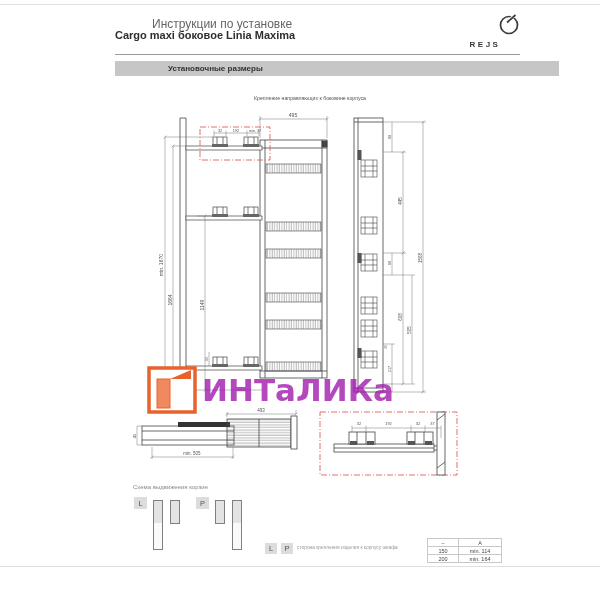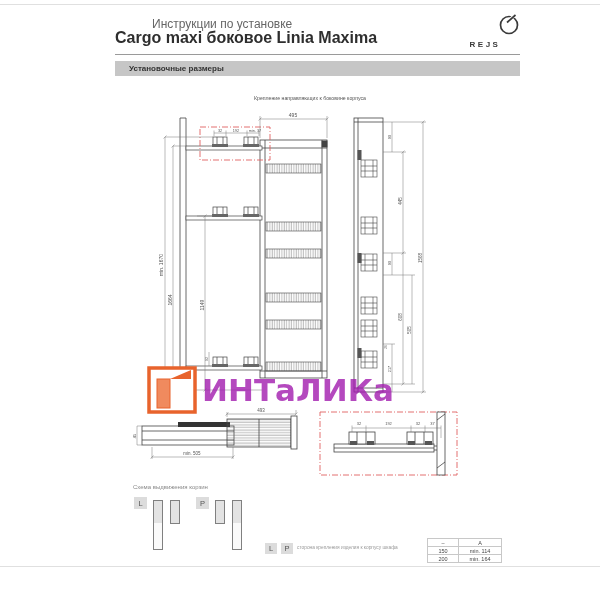--- a/index.html
+++ b/index.html
@@ -1,25 +1,25 @@
 <!DOCTYPE html>
 <html><head>
 <meta charset="utf-8">
 <style>
   html,body{margin:0;padding:0;background:#fff;}
   .page{position:relative;width:600px;height:600px;background:#ffffff;overflow:hidden;
         font-family:"Liberation Sans","DejaVu Sans",sans-serif;color:#333;}
   .hline{position:absolute;height:1px;background:#e0e0e0;left:0;width:600px;}
   .hdr-sub{position:absolute;left:115px;top:17px;font-size:12px;color:#666;padding-left:37px;}
-  .hdr-title{position:absolute;left:115px;top:29px;font-size:16px;font-weight:bold;color:#2e2e2e;}
+  .hdr-title{position:absolute;left:115px;top:29px;font-size:11px;font-weight:bold;color:#2e2e2e;}
   .logo{position:absolute;left:490px;top:13px;width:38px;height:26px;}
   .logo-word{position:absolute;left:464px;top:40px;width:42px;text-align:center;
              font-size:8px;letter-spacing:2.5px;color:#3a3a3a;font-weight:bold;}
   .hdr-rule{position:absolute;left:115px;top:54px;width:405px;height:1px;background:#9a9a9a;}
-  .section-bar{position:absolute;left:115px;top:61px;width:405px;height:15px;background:#c6c6c6;}
+  .section-bar{position:absolute;left:115px;top:61px;width:405px;height:15px;background:#c6c6c6;padding-left:39px;}
   .section-bar span{display:block;padding-left:14px;font-size:8px;font-weight:bold;color:#333;line-height:15px;}
   svg.drawing{position:absolute;left:0;top:0;width:600px;height:600px;z-index:1;}
   .wm-logo{position:absolute;left:147px;top:366px;width:50px;height:48px;z-index:6;}
   .wm-text{position:absolute;left:202px;top:366px;width:270px;height:50px;z-index:6;
            font-size:31px;font-weight:bold;color:#a21caf;opacity:.8;line-height:48px;
            font-family:"DejaVu Sans",sans-serif;letter-spacing:0px;white-space:nowrap;}
   .schema-heading{position:absolute;left:133px;top:484px;font-size:6px;color:#888;z-index:4;}
   .badge{position:absolute;background:#dcdcdc;color:#555;display:flex;align-items:center;
          justify-content:center;z-index:4;font-size:7.5px;}
   .bar{position:absolute;border:1px solid #808080;z-index:4;box-sizing:border-box;}

